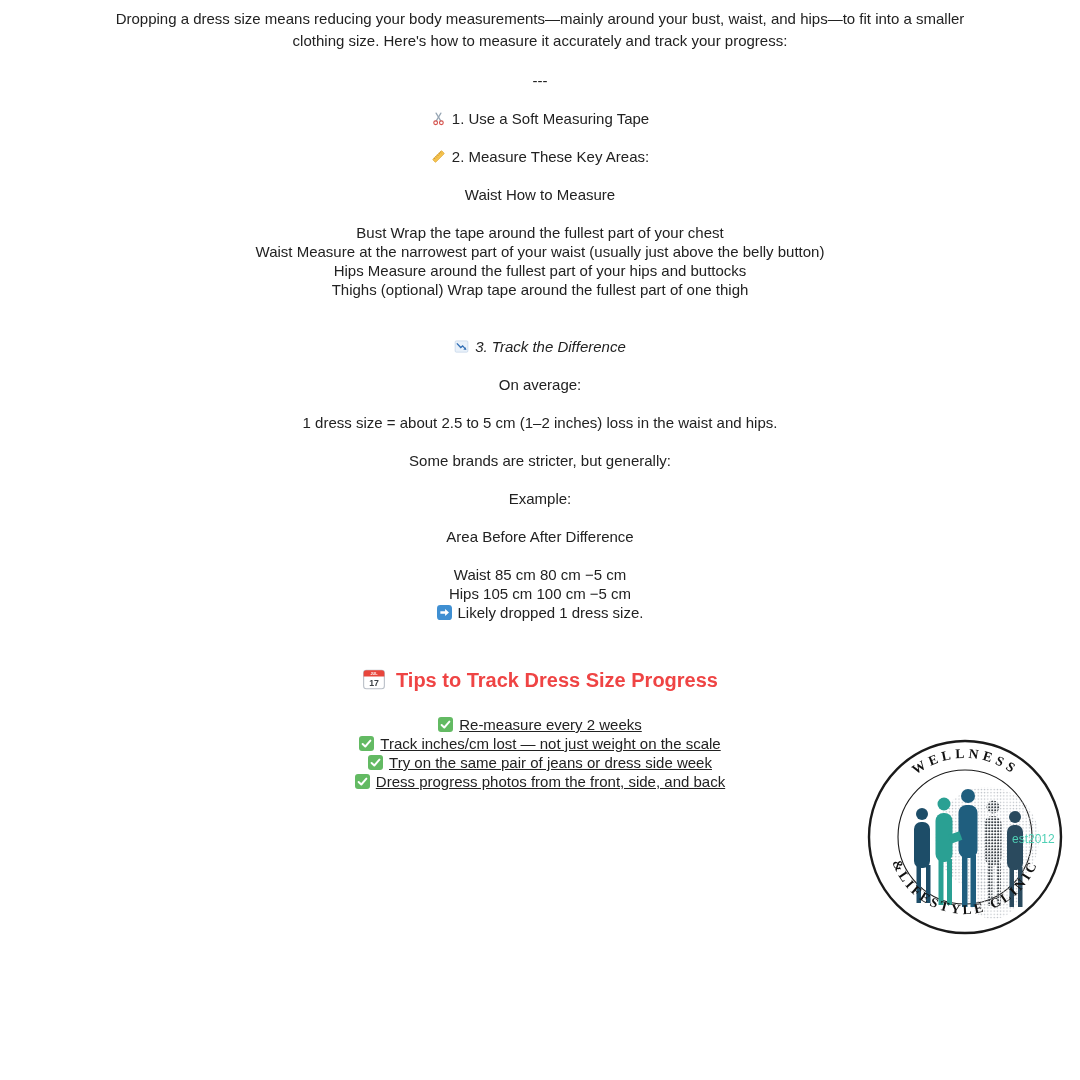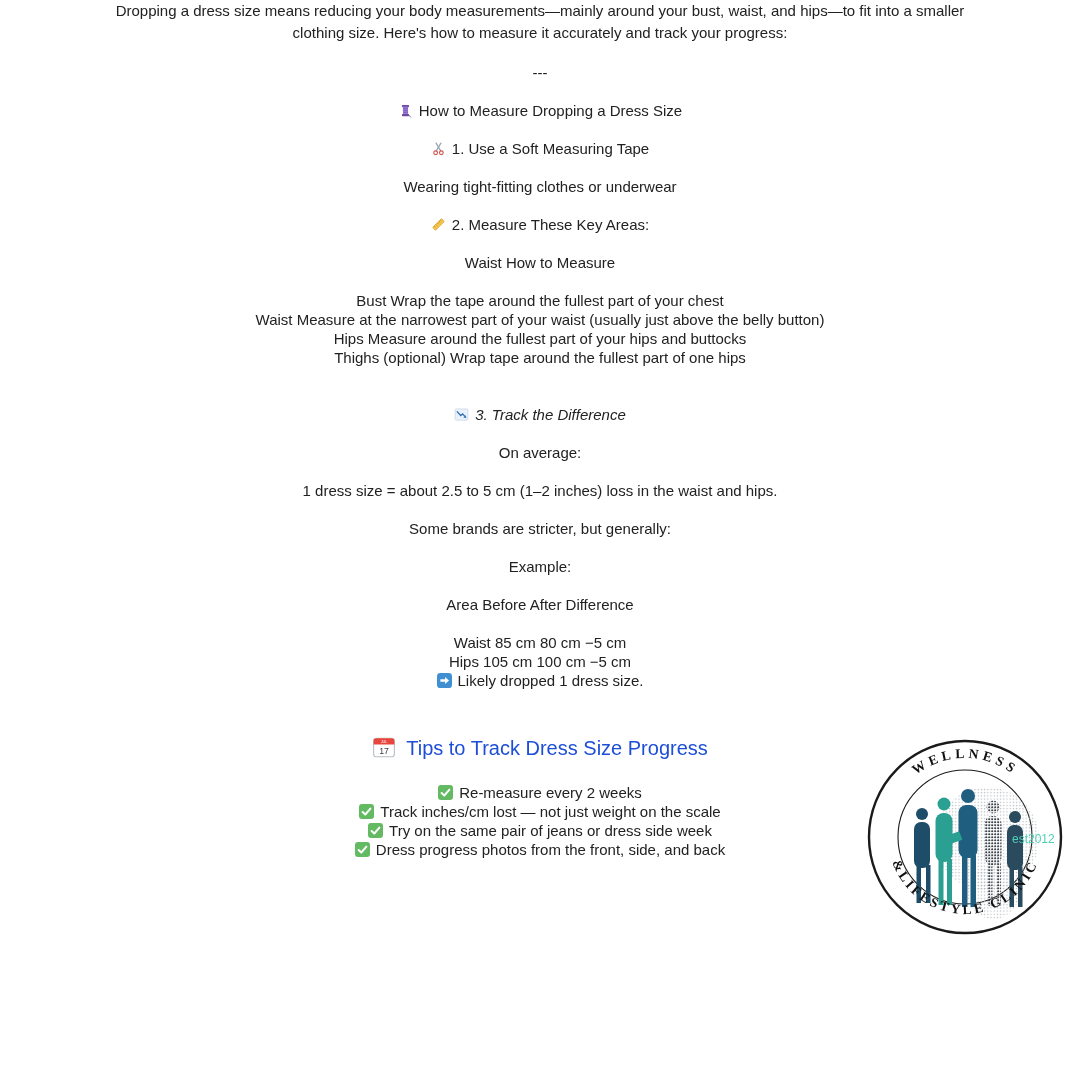--- a/index.html
+++ b/index.html
@@ -6,38 +6,38 @@
   body {
     width: 1080px; height: 1080px;
     background: #ffffff;
     font-family: "Liberation Sans", sans-serif;
     color: #222222;
     position: relative;
     overflow: hidden;
   }
   .content {
     width: 860px;
-    margin: 0 auto;
+    margin: 8px auto;
     text-align: center;
     font-size: 15px;
     line-height: 19px;
   }
   .content p { margin: 19px 0; }
   .intro { line-height: 22px; margin: 0 0 19px 0 !important; }
   .block { margin: 19px 0; }
   .block div { line-height: 19px; }
   .mt-extra { margin-top: 38px !important; font-style: italic; }
   .tips-title {
     margin: 44px 0 2px 0 !important;
     font-size: 20px;
     line-height: 28px;
-    font-weight: 400;
-    color: #1d4ed8;
-  }
-  .tips-block { margin-top: 21px; }
+    font-weight: 700;
+    color: #ef4444;
+  }
+  .tips-block { margin-top: 21px; text-decoration: underline; }
   .ic {
     width: 15px; height: 15px;
     display: inline-block;
     vertical-align: -2px;
     margin-right: 6px;
   }
   .ic-lg {
     width: 24px; height: 24px;
     display: inline-block;
     vertical-align: -4px;
@@ -51,64 +51,52 @@
 </style>
 </head>
 <body>
 
 <div class="content">
 
   <p class="intro">Dropping a dress size means reducing your body measurements—mainly around your bust, waist, and hips—to fit into a smaller clothing size. Here's how to measure it accurately and track your progress:</p>
 
   <p>---</p>
 
-  <p><svg class="ic" viewBox="0 0 20 20">
-        <rect x="5.2" y="2.5" width="9.6" height="3" rx="1.3" fill="#6b4aa0"></rect>
-        <rect x="6.6" y="4.8" width="6.8" height="10.4" fill="#9a79d6"></rect>
-        <g stroke="#7a57bb" stroke-width="1">
-          <line x1="6.6" y1="7.2" x2="13.4" y2="7.2"></line>
-          <line x1="6.6" y1="9.8" x2="13.4" y2="9.8"></line>
-          <line x1="6.6" y1="12.4" x2="13.4" y2="12.4"></line>
-        </g>
-        <rect x="5.2" y="14.5" width="9.6" height="3" rx="1.3" fill="#6b4aa0"></rect>
-        <path d="M13.5 16 q3.2 1.2 3.6 3.2" fill="none" stroke="#6b4aa0" stroke-width="1"></path>
-      </svg><span>How to Measure Dropping a Dress Size</span></p>
 
   <p><svg class="ic" viewBox="0 0 20 20">
         <g stroke="#97a6b4" stroke-width="1.7" stroke-linecap="round">
           <line x1="7" y1="13.2" x2="13.2" y2="2.8"></line>
           <line x1="13" y1="13.2" x2="6.8" y2="2.8"></line>
         </g>
         <circle cx="6.2" cy="15.6" r="2.5" fill="none" stroke="#d6504a" stroke-width="1.5"></circle>
         <circle cx="13.8" cy="15.6" r="2.5" fill="none" stroke="#d6504a" stroke-width="1.5"></circle>
       </svg><span>1. Use a Soft Measuring Tape</span></p>
 
 
-  <p>Wearing tight-fitting clothes or underwear</p>
 
   <p><svg class="ic" viewBox="0 0 20 20">
         <g transform="rotate(-45 10 10)">
           <rect x="1.5" y="7.2" width="17" height="5.6" rx="1" fill="#f6c34d" stroke="#d9a43a" stroke-width="0.8"></rect>
           <g stroke="#b5832a" stroke-width="0.9">
             <line x1="4.5" y1="7.2" x2="4.5" y2="9.4"></line>
             <line x1="7.5" y1="7.2" x2="7.5" y2="9.4"></line>
             <line x1="10.5" y1="7.2" x2="10.5" y2="9.4"></line>
             <line x1="13.5" y1="7.2" x2="13.5" y2="9.4"></line>
             <line x1="16" y1="7.2" x2="16" y2="9.4"></line>
           </g>
         </g>
       </svg><span>2. Measure These Key Areas:</span></p>
 
   <p>Waist How to Measure</p>
 
   <div class="block">
     <div>Bust Wrap the tape around the fullest part of your chest</div>
     <div>Waist Measure at the narrowest part of your waist (usually just above the belly button)</div>
     <div>Hips Measure around the fullest part of your hips and buttocks</div>
-    <div>Thighs (optional) Wrap tape around the fullest part of one hips</div>
+    <div>Thighs (optional) Wrap tape around the fullest part of one thigh</div>
   </div>
 
   <p class="mt-extra"><svg class="ic" viewBox="0 0 20 20">
         <rect x="1.5" y="2.5" width="17" height="15" rx="1.5" fill="#e9f1fa" stroke="#c5d6ea" stroke-width="1"></rect>
         <polyline points="3.8,5.8 9,11.4 11.5,9.2 14.8,12.8" fill="none" stroke="#3470b5" stroke-width="1.8"></polyline>
         <polygon points="16.6,14.6 12.4,14 15.4,10.9" fill="#3470b5"></polygon>
       </svg><span>3. Track the Difference</span></p>
 
   <p>On average:</p>
 

